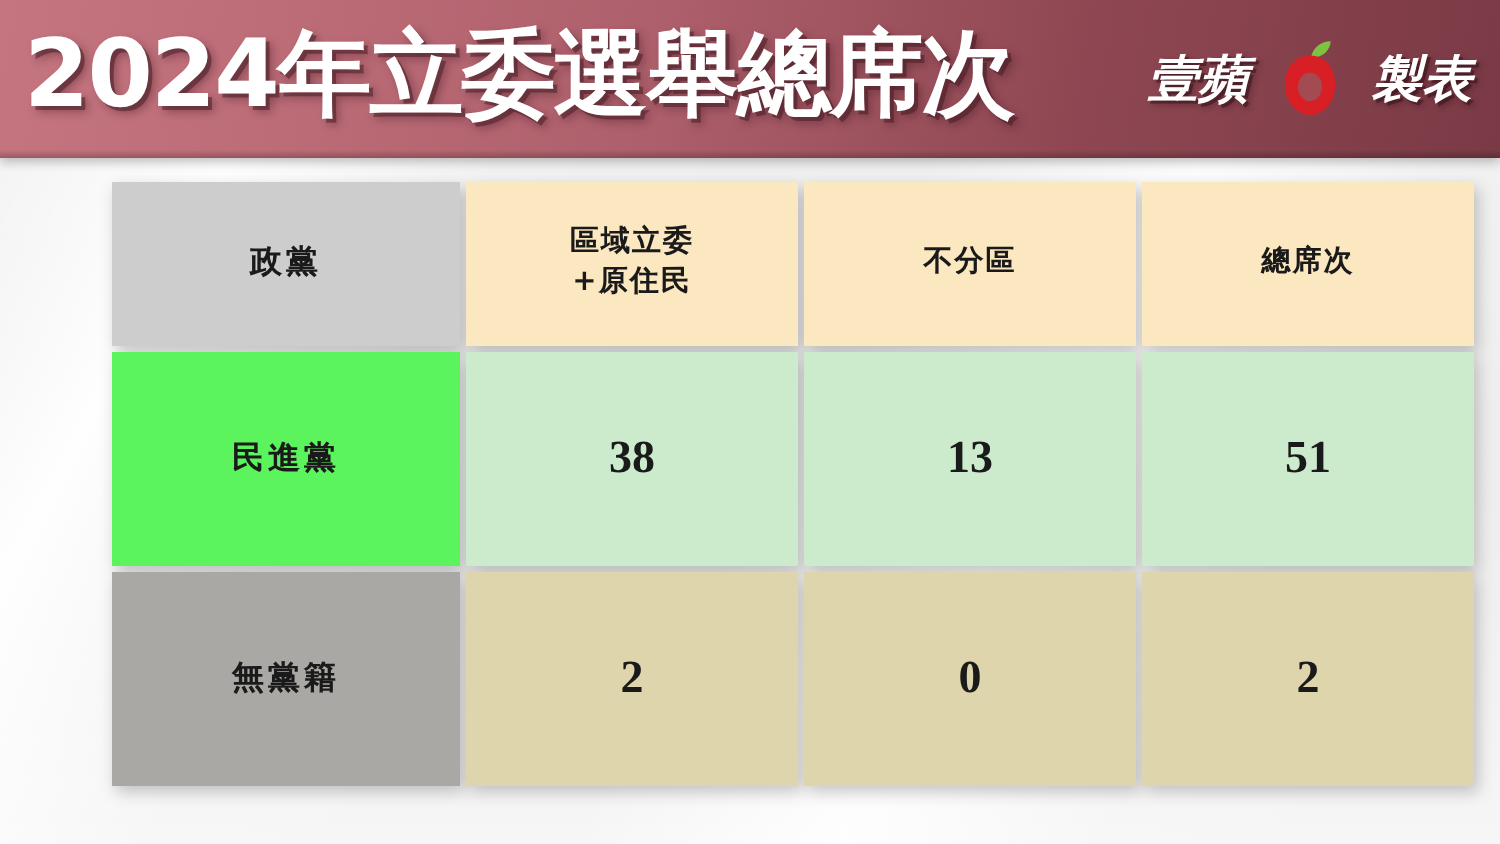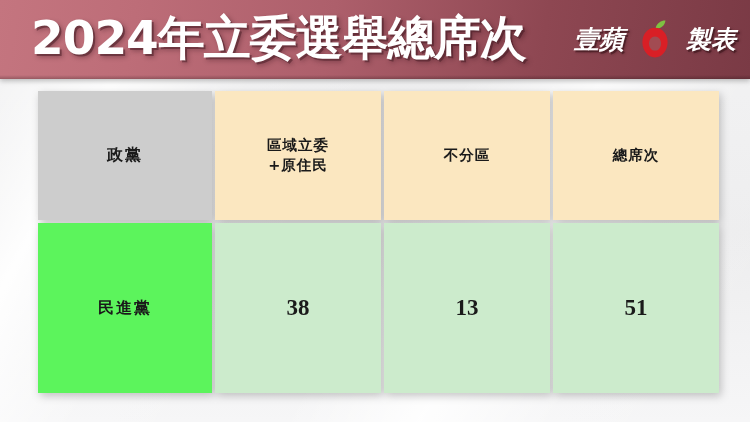--- a/index.html
+++ b/index.html
@@ -61,21 +61,21 @@
   #banner::after {
     content: "";
     position: absolute;
     left: 0; right: 0; bottom: 0;
     height: 4px;
     background: linear-gradient(180deg, rgba(0,0,0,0.0), rgba(0,0,0,0.22));
   }
 
   #banner-title {
     position: absolute;
-    left: 31px;
+    left: 12px;
     top: 4px;
     font-family: "DejaVu Sans", "Liberation Sans", sans-serif;
     font-size: 47px;
     font-weight: bold;
     letter-spacing: -1px;
     color: #ffffff;
     text-shadow:
       2px 2px 0 rgba(60,20,28,0.45),
       3px 3px 5px rgba(40,10,18,0.35);
     white-space: nowrap;
@@ -109,21 +109,21 @@
     position: relative;
     width: 30px;
     height: 40px;
     flex: 0 0 30px;
     margin: 0 1px;
   }
 
   
   #table-wrap {
     position: absolute;
-    left: 35px;
+    left: 53px;
     top: 88px;
     width: 676px;
     height: 308px;
     filter: drop-shadow(2px 3px 4px rgba(0,0,0,0.22));
   }
   table#seat-table {
     width: 676px;
     height: 308px;
     border-collapse: separate;
     border-spacing: 3px 3px;
@@ -230,17 +230,23 @@
 
         <tr class="data-row">
           <td class="party-name p-dpp">民進黨</td>
           <td class="num d-dpp">38</td>
           <td class="num d-dpp">13</td>
           <td class="num d-dpp">51</td>
         </tr>
 
 
 
+        <tr class="data-row">
+          <td class="party-name p-ind">無黨籍</td>
+          <td class="num d-ind">2</td>
+          <td class="num d-ind">0</td>
+          <td class="num d-ind">2</td>
+        </tr>
       </tbody>
     </table>
   </div>
 
 </div>
 
 </body></html>

